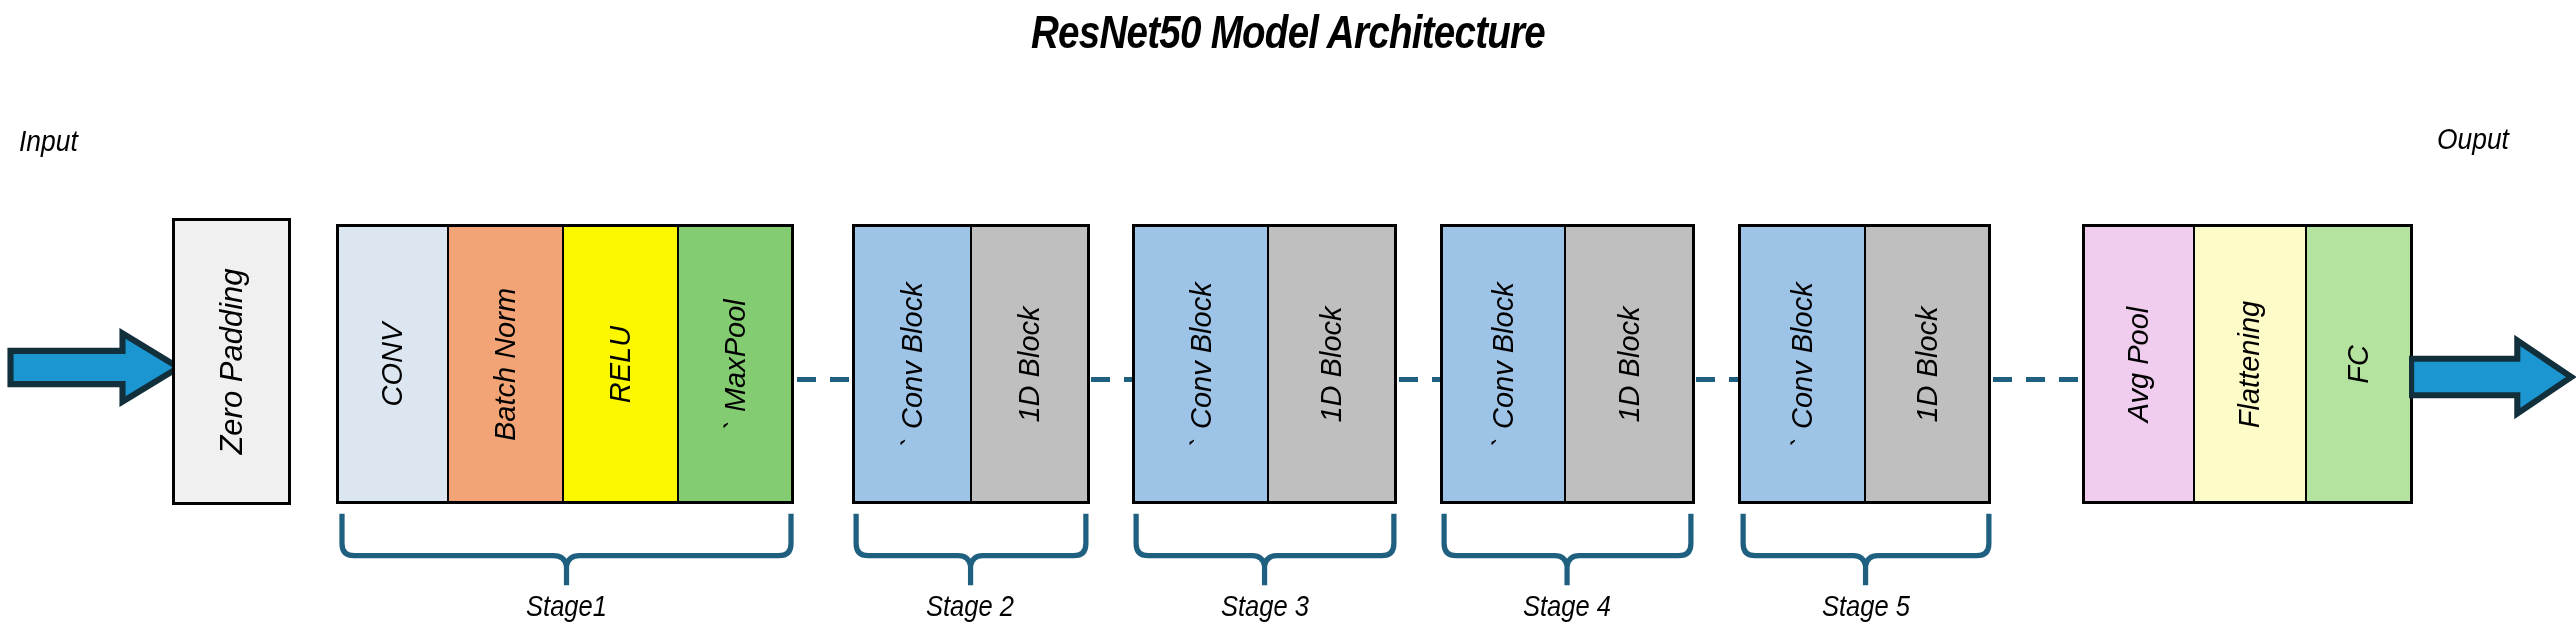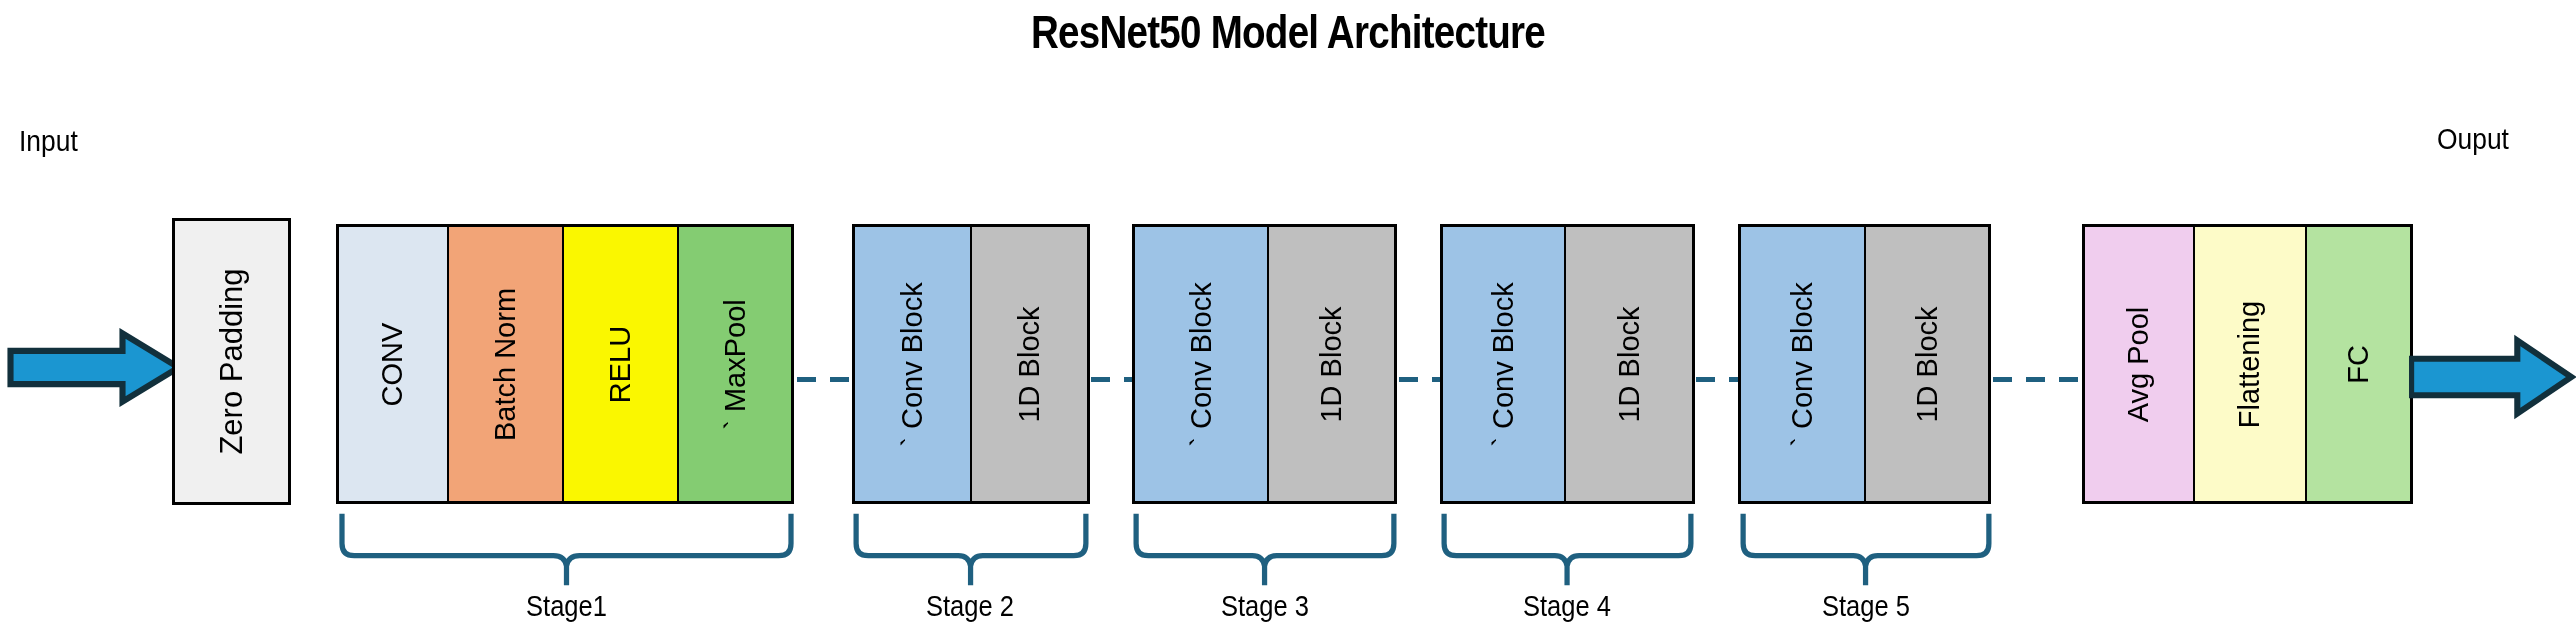--- a/index.html
+++ b/index.html
@@ -1,19 +1,19 @@
 <!DOCTYPE html>
 <html style="font-size:14px"><head>
 <meta charset="utf-8">
 <style>
   html,body{margin:0;padding:0;background:#ffffff;}
   body{width:2576px;height:634px;position:relative;overflow:hidden;
        font-family:"Liberation Sans","DejaVu Sans",sans-serif;}
 
-  #stage{position:absolute;left:0;top:0;width:2576px;height:634px;}
+  #stage{position:absolute;left:0;top:0;width:2576px;height:634px;font-style:italic;}
 
   
   .title{
     position:absolute;left:0;top:3.5px;width:2576px;
     text-align:center;
     font-size:47px;font-weight:bold;color:#000000;
     letter-spacing:-0.9px;
     transform:scaleX(.82);transform-origin:50% 0;
     white-space:nowrap;
   }

